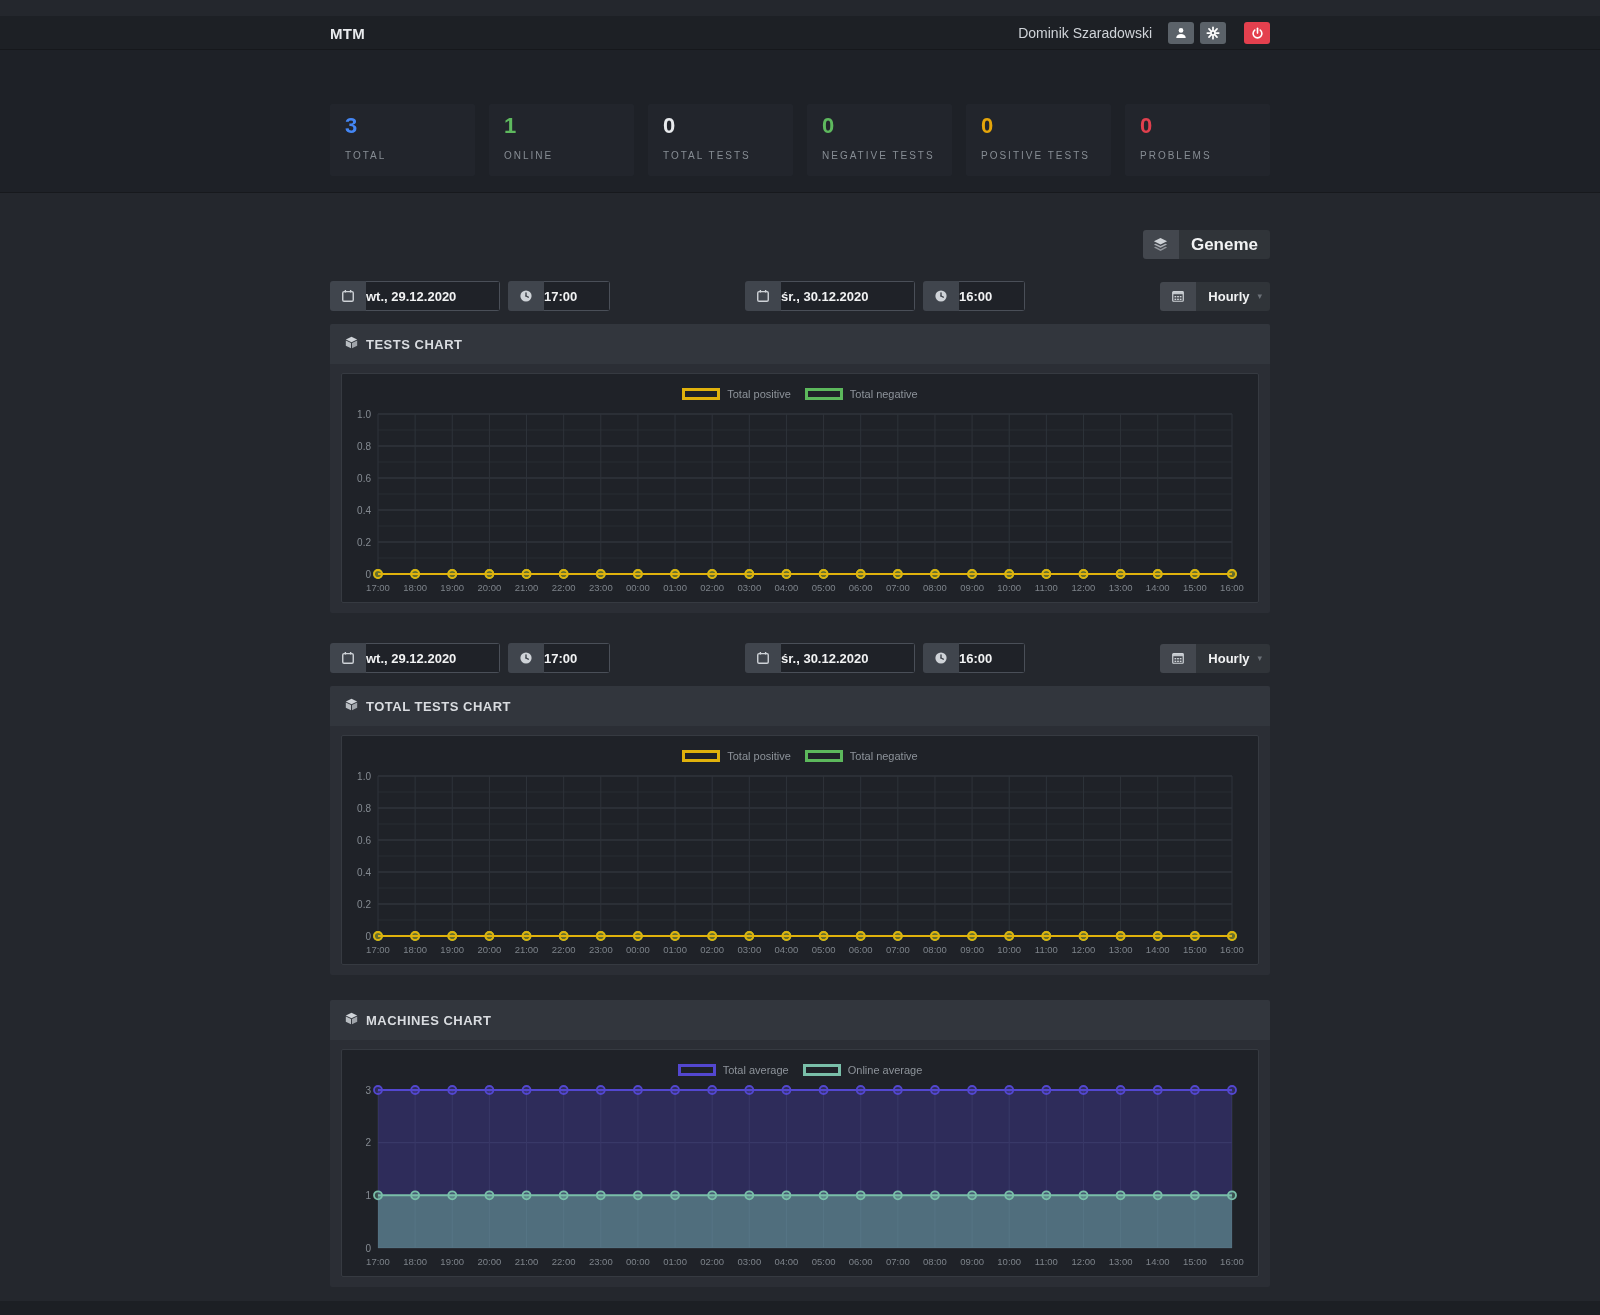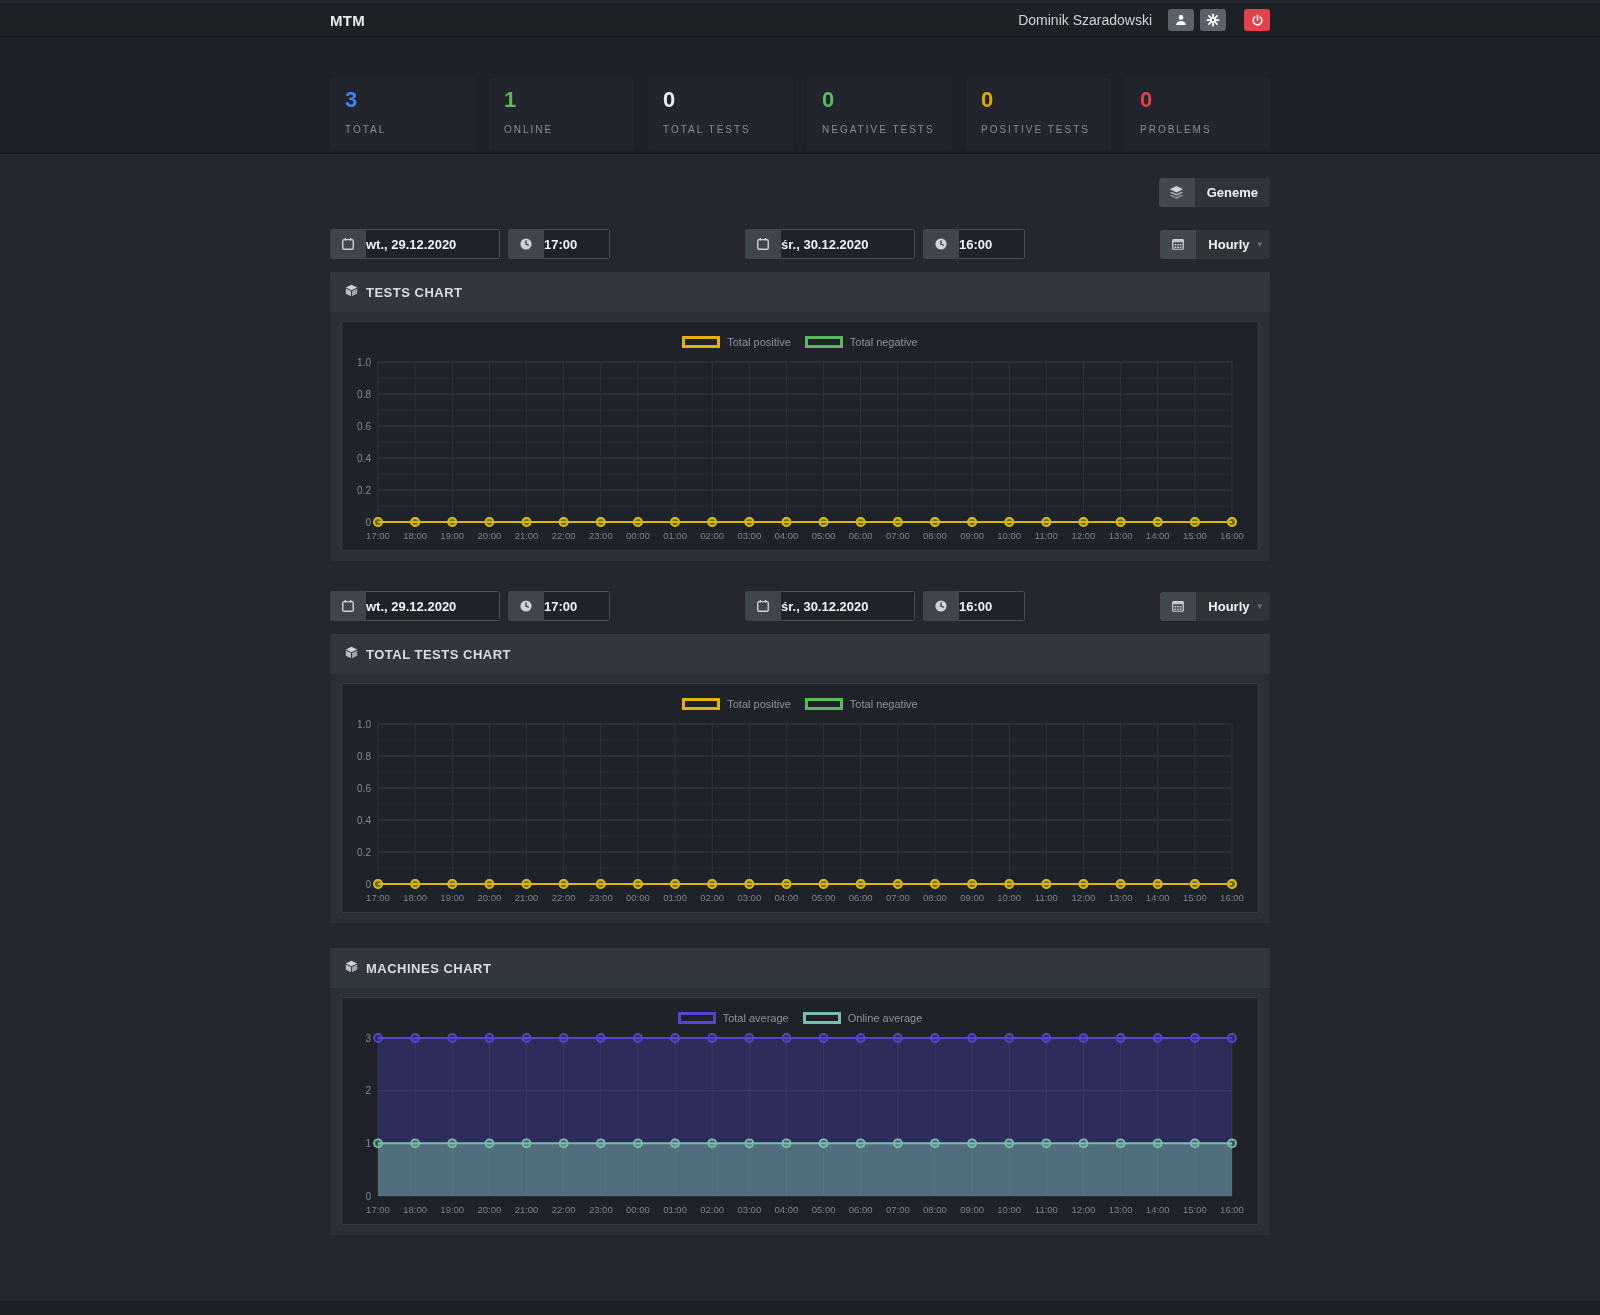--- a/index.html
+++ b/index.html
@@ -1,21 +1,21 @@
 <!DOCTYPE html>
 <html><head>
 <meta charset="utf-8">
 <style>
   * { margin:0; padding:0; box-sizing:border-box; }
   html,body { width:1600px; height:1315px; overflow:hidden; }
   body {
     font-family:"Liberation Sans","DejaVu Sans",sans-serif;
     background:#24272d; color:#d6d9dd; position:relative;
   }
-  .container { width:940px; margin:3px auto; position:relative; }
+  .container { width:940px; margin:16px auto; position:relative; }
 
   
   .topbar { background:#1d2025; height:34px; border-bottom:1px solid #16181c; }
   .topbar .container { display:flex; align-items:center; height:34px; }
   .brand { font-size:15px; font-weight:bold; color:#e8eaed; letter-spacing:.3px; }
   .topbar-right { margin-left:auto; display:flex; align-items:center; gap:6px; }
   .user-name { font-size:14px; color:#cfd3d8; margin-right:10px; }
   .tb-btn { width:26px; height:22px; border:none; border-radius:3px; background:#5b6269;
             display:flex; align-items:center; justify-content:center; cursor:pointer; }
   .tb-btn svg { display:block; }
@@ -31,21 +31,21 @@
   .tab { font-size:13px; color:#878e95; padding-bottom:9px; cursor:pointer; border-bottom:2px solid transparent; }
   .tab.active { color:#ffffff; border-bottom:2px solid #f1f2f3; }
 
   
   .main-zone { padding-top:21px; padding-bottom:26px; }
 
   .generate-row { display:flex; justify-content:flex-end; }
   .btn-group { display:flex; height:29px; border-radius:3px; overflow:hidden; cursor:pointer; }
   .btn-addon { width:36px; background:#43474e; display:flex; align-items:center; justify-content:center; }
   .btn-body { background:#303439; display:flex; align-items:center; padding:0 12px;
-              font-size:13px; font-weight:bold; color:#f1f2f3; }
+              font-size:17px; font-weight:bold; color:#f1f2f3; }
 
   .filter-row { display:flex; align-items:center; margin-top:22px; height:30px; }
   .input-group { display:flex; height:30px; border-radius:3px; overflow:hidden; }
   .input-addon { width:36px; background:#40454d; display:flex; align-items:center; justify-content:center; }
   .input-group input { background:#1f2228; border:1px solid #4a4f58; border-left:none; color:#f1f2f3;
               font-family:"Liberation Sans","DejaVu Sans",sans-serif;
               font-size:13px; font-weight:bold; text-align:left; outline:none; }
   .date-input { width:134px; }
   .time-input { width:66px; }
   .gap8 { width:8px; }

